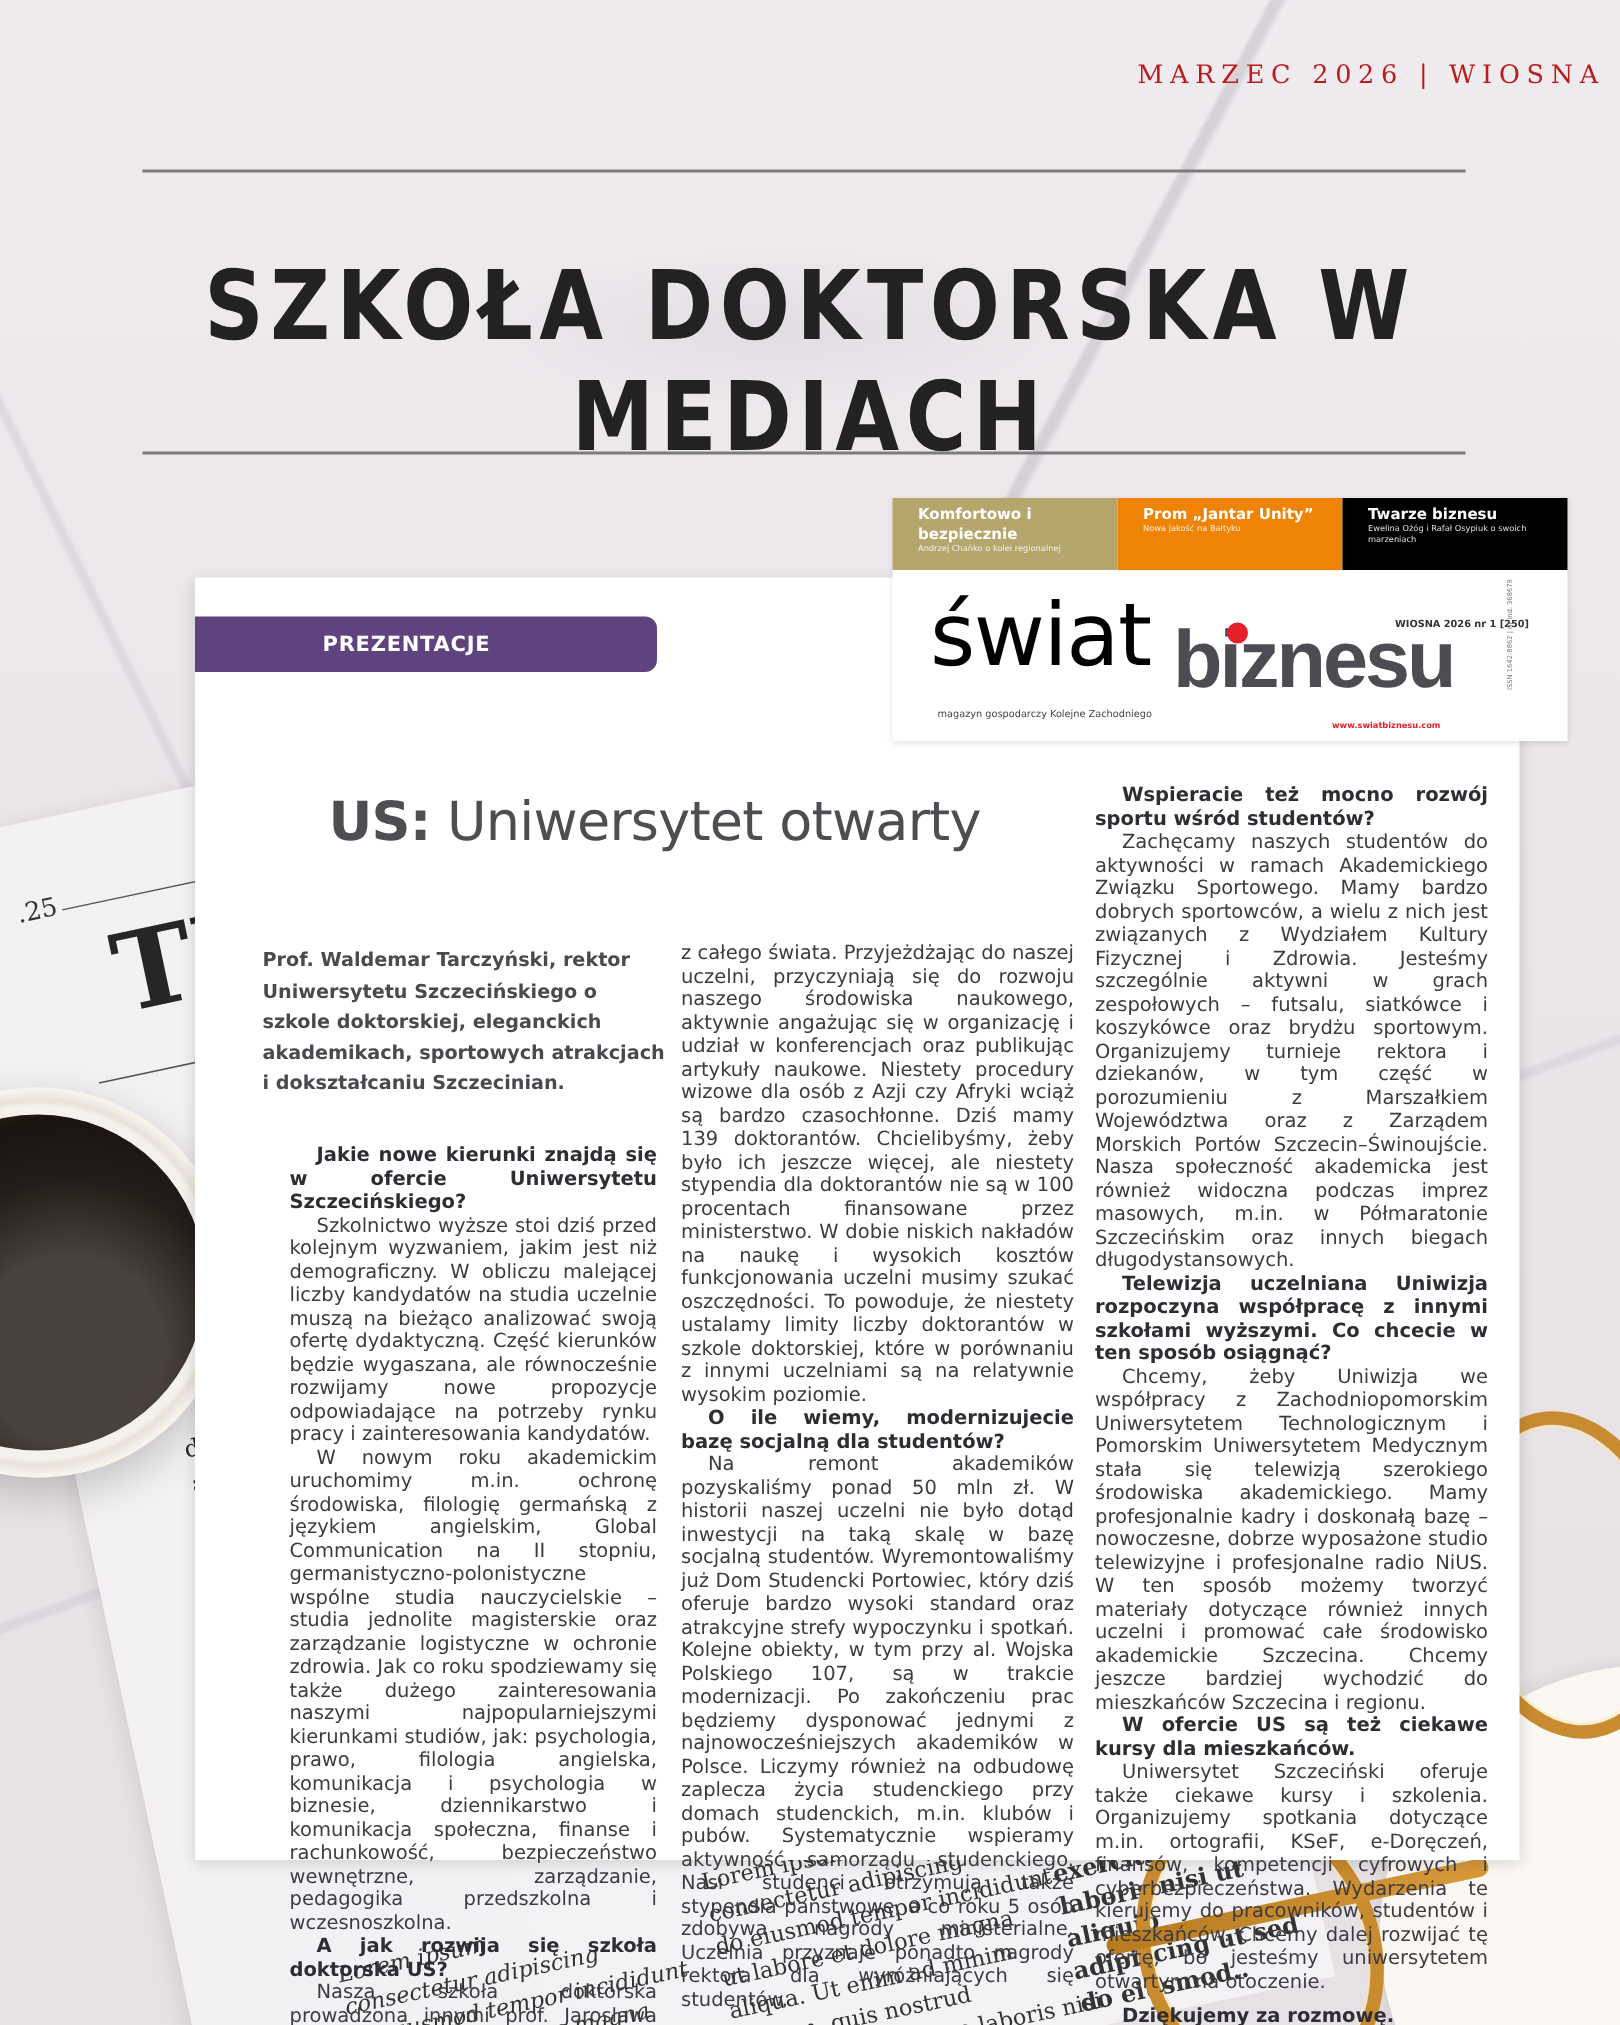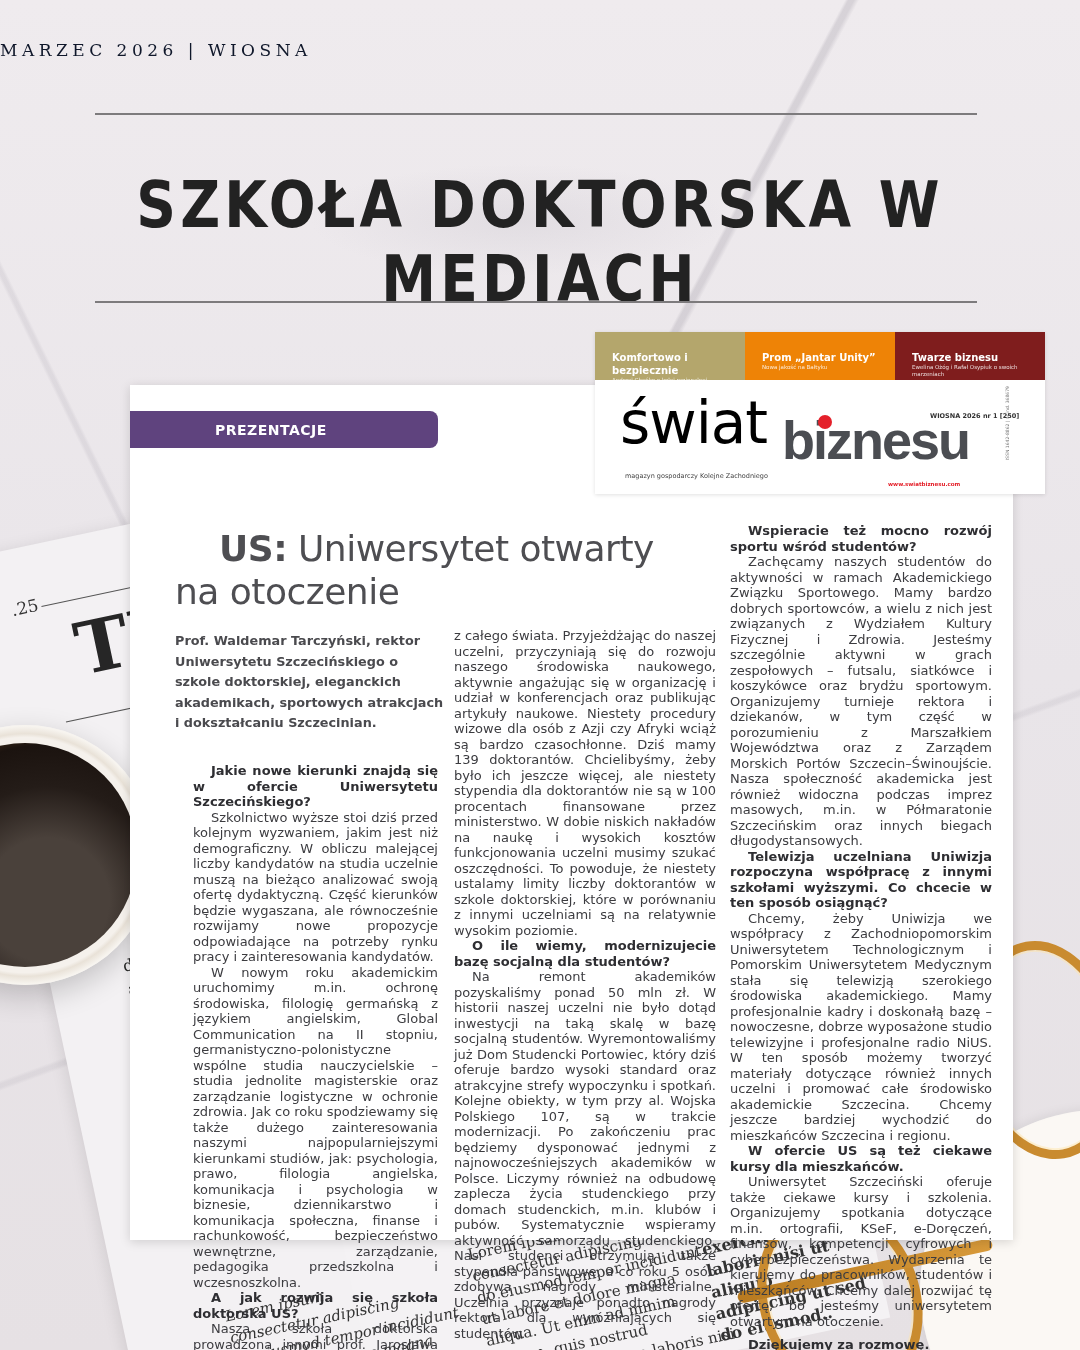--- a/index.html
+++ b/index.html
@@ -78,23 +78,23 @@
     
     .plate {
       position: absolute; right: -200px; top: 1110px; width: 360px; height: 360px; border-radius: 50%;
       background: radial-gradient(circle, #fbf8f4 0 70%, #efe9e2 80%, #faf7f3 100%);
       box-shadow: -4px 0 12px rgba(0,0,0,0.08);
     }
 
     
     .issue-line {
       position: absolute; left: 0; right: 10px; top: 40px;
-      text-align: left;
+      text-align: right;
       font-family: "DejaVu Serif", serif;
-      font-size: 17px; letter-spacing: 4.5px; color: #0f172a;
+      font-size: 17px; letter-spacing: 4.5px; color: #b91c1c;
     }
     .hr {
       position: absolute; left: 95px; width: 882px; height: 2px; background: #7d7b7d;
     }
     .main-title {
       position: absolute; left: 0; right: 0; top: 168px;
       text-align: center;
       font-family: "DejaVu Sans", sans-serif;
       font-weight: bold;
       font-size: 64px; letter-spacing: 5px; color: #222;
@@ -102,21 +102,21 @@
       transform-origin: center;
     }
 
     
     .cover {
       position: absolute; left: 595px; top: 332px; width: 450px; height: 162px;
       background: #fff;
       box-shadow: 0 1px 4px rgba(0,0,0,0.12);
     }
     .cover-tabs { display: flex; height: 48px; }
-    .cover-tab { flex: 1; padding: 19px 0 0 17px; color: #fff; }
+    .cover-tab { flex: 1; padding: 5px 0 0 17px; color: #fff; }
     .cover-tab .t { font-weight: bold; font-size: 10px; line-height: 13px; }
     .cover-tab .s { font-size: 5.5px; line-height: 7px; opacity: 0.85; }
     .cover-logo { position: relative; height: 114px; }
     .logo-swiat {
       position: absolute; left: 25px; top: 8px;
       font-size: 58px; color: #000000; letter-spacing: -1px; line-height: 70px;
       font-family: "DejaVu Sans", sans-serif; font-weight: normal;
     }
     .logo-biznesu {
       position: absolute; left: 187px; top: 28px;
@@ -235,21 +235,20 @@
 <div class="issue-line">MARZEC 2026 | WIOSNA</div>
 <div class="hr" style="top:113px;"></div>
 <div class="main-title">SZKOŁA DOKTORSKA W MEDIACH</div>
 <div class="hr" style="top:301px;"></div>
 
 <div class="page">
   <div class="section-tab">PREZENTACJE</div>
 
   <div class="headline">
     <div><b>US:</b><span> Uniwersytet otwarty</span></div>
-    <div>na otoczenie</div>
   </div>
 
   <div class="lead">Prof. Waldemar Tarczyński, rektor Uniwersytetu Szczecińskiego o szkole doktorskiej, eleganckich akademikach, sportowych atrakcjach i dokształcaniu Szczecinian.</div>
 
   <div class="col col1">
     <p class="q">Jakie nowe kierunki znajdą się w ofercie Uniwersytetu Szczecińskiego?</p>
     <p>Szkolnictwo wyższe stoi dziś przed kolejnym wyzwaniem, jakim jest niż demograficzny. W obliczu malejącej liczby kandydatów na studia uczelnie muszą na bieżąco analizować swoją ofertę dydaktyczną. Część kierunków będzie wygaszana, ale równocześnie rozwijamy nowe propozycje odpowiadające na potrzeby rynku pracy i zainteresowania kandydatów.</p>
     <p>W nowym roku akademickim uruchomimy m.in. ochronę środowiska, filologię germańską z językiem angielskim, Global Communication na II stopniu, germanistyczno-polonistyczne wspólne studia nauczycielskie – studia jednolite magisterskie oraz zarządzanie logistyczne w ochronie zdrowia. Jak co roku spodziewamy się także dużego zainteresowania naszymi najpopularniejszymi kierunkami studiów, jak: psychologia, prawo, filologia angielska, komunikacja i psychologia w biznesie, dziennikarstwo i komunikacja społeczna, finanse i rachunkowość, bezpieczeństwo wewnętrzne, zarządzanie, pedagogika przedszkolna i wczesnoszkolna.</p>
     <p class="q">A jak rozwija się szkoła doktorska US?</p>
     <p>Nasza szkoła doktorska prowadzona innymi prof. Jarosława Korpysę prężnie się rozwija, a jej poziom merytoryczny stale rośnie. Rozprawy doktorskie piszą u nas młodzi ludzie</p>
@@ -275,21 +274,21 @@
 <div class="cover">
   <div class="cover-tabs">
     <div class="cover-tab" style="background:#b4a66c;">
       <div class="t">Komfortowo i bezpiecznie</div>
       <div class="s">Andrzej Chańko o kolei regionalnej</div>
     </div>
     <div class="cover-tab" style="background:#ee8306;">
       <div class="t">Prom „Jantar Unity”</div>
       <div class="s">Nowa jakość na Bałtyku</div>
     </div>
-    <div class="cover-tab" style="background:#7f1d1d;">
+    <div class="cover-tab" style="background:#000000;">
       <div class="t">Twarze biznesu</div>
       <div class="s">Ewelina Ożóg i Rafał Osypiuk o swoich marzeniach</div>
     </div>
   </div>
   <div class="cover-logo">
     <div class="logo-swiat">świat</div>
     <div class="logo-biznesu">biznesu</div>
     <div class="logo-dot"></div>
     <div class="logo-tagline">magazyn gospodarczy Kolejne Zachodniego</div>
     <div class="logo-issue">WIOSNA 2026 nr 1 [250]</div>

